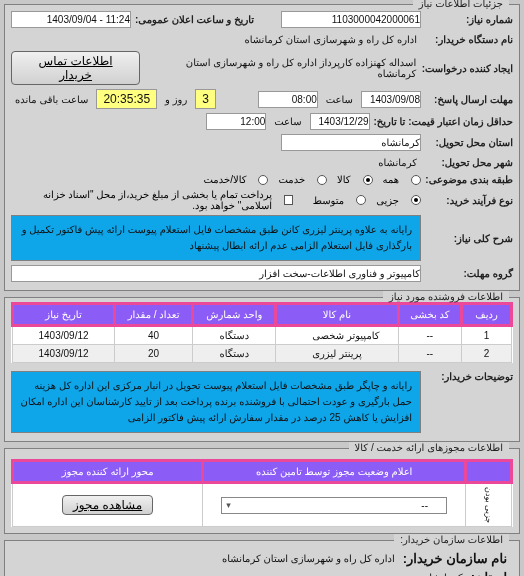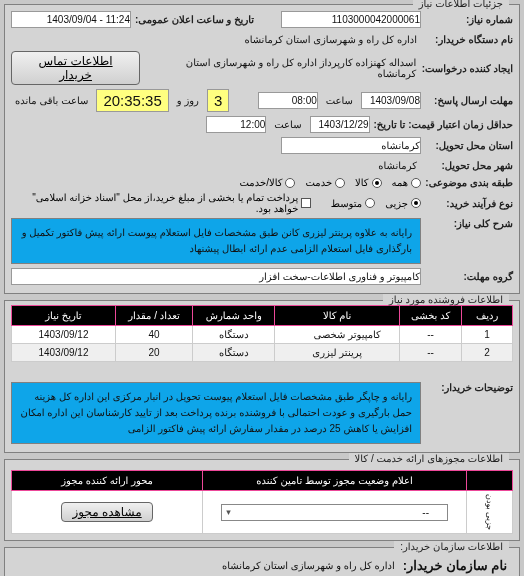--- a/index.html
+++ b/index.html
@@ -52,57 +52,57 @@
 }
 .value-plain {
   font-size: 10px;
   color: #111;
   padding: 2px 4px;
 }
 .highlight-box {
   background: #ffff80;
   border: 1px solid #999;
   padding: 2px 6px;
-  font-size: 15px;
+  font-size: 12px;
   color: #111;
 }
 .btn {
   background: linear-gradient(#f0f0f0,#d0d0d0);
   border: 1px solid #666;
   border-radius: 4px;
   padding: 2px 10px;
   font-size: 12px;
   cursor: pointer;
   text-decoration: underline;
 }
 .radio-group { display: flex; gap: 10px; align-items: center; }
-.radio-item { display: flex; align-items: center; gap: 3px; font-size: 10px; }
+.radio-item { display: flex; align-items: center; gap: 12px; font-size: 10px; }
 .radio { width:10px; height:10px; border:1px solid #555; border-radius:50%; display:inline-block; background:#fff; position:relative;}
 .radio.checked::after{content:"";position:absolute;width:4px;height:4px;background:#000;border-radius:50%;top:2px;right:2px;}
 .check { width:10px;height:10px;border:1px solid #555;display:inline-block;background:#fff;position:relative;}
 .note-box {
   background:#0ea5e9;
   border:1px solid #808080;
   padding:6px 8px;
   font-size:10px;
   line-height:1.6;
   color:#111;
 }
 table {
   width:100%;
   border-collapse:collapse;
   font-size:10px;
   background:#fff;
 }
 th {
-  background:#000000;
+  background:#8b5cf6;
   color:#fff;
   padding:4px 6px;
   text-align:center;
-  border:1px solid #ec4899;
+  border:3px solid #ec4899;
   font-weight:normal;
 }
 td {
   padding:3px 18px;
   text-align:center;
   border:1px solid #ccc;
   color:#111;
 }
 tbody tr:nth-child(odd){background:#fff;}
 tbody tr:nth-child(even){background:#efefef;}
@@ -209,21 +209,21 @@
           <span>متوسط</span>
         </span>
       <span class="spacer"></span>
       <span class="radio-item">
           <span class="check"></span>
           <span>پرداخت تمام یا بخشی از مبلغ خرید،از محل "اسناد خزانه اسلامی" خواهد بود.</span>
         </span>
     </div>
   </div>
 
-  <div class="row" style="align-items:flex-start">
+  <div class="row" style="align-items:center">
     <span class="label">شرح کلی نیاز:</span>
     <div class="note-box" style="flex:1">رایانه به علاوه پرینتر لیزری کانن طبق مشخصات فایل استعلام پیوست ارائه پیش فاکتور تکمیل و بارگذاری فایل استعلام الزامی عدم ارائه ابطال پیشنهاد</div>
   </div>
 
   <div class="row">
     <span class="label">گروه مهلت:</span>
     <span class="value-box" style="flex:1">کامپیوتر و فناوری اطلاعات-سخت افزار</span>
   </div>
 </div>
 
@@ -254,21 +254,21 @@
         <td>2</td>
         <td>--</td>
         <td style="">پرینتر لیزری</td>
         <td>دستگاه</td>
         <td>20</td>
         <td>1403/09/12</td>
       </tr>
     </tbody>
   </table>
 
-  <div class="row" style="align-items:flex-start;margin-top:18px">
+  <div class="row" style="align-items:flex-start;margin-top:6px">
     <span class="label">توضیحات خریدار:</span>
     <div class="note-box" style="flex:1">رایانه و چاپگر طبق مشخصات فایل استعلام پیوست تحویل در انبار مرکزی این اداره کل هزینه حمل بارگیری و عودت احتمالی با فروشنده برنده پرداخت بعد از تایید کارشناسان این اداره امکان افزایش یا کاهش 25 درصد در مقدار سفارش ارائه پیش فاکتور الزامی</div>
   </div>
 </div>
 
 <div class="panel">
   <span class="panel-title">اطلاعات مجوزهای ارائه خدمت / کالا</span>
 
   <table style="margin-top:6px">
     <thead>

